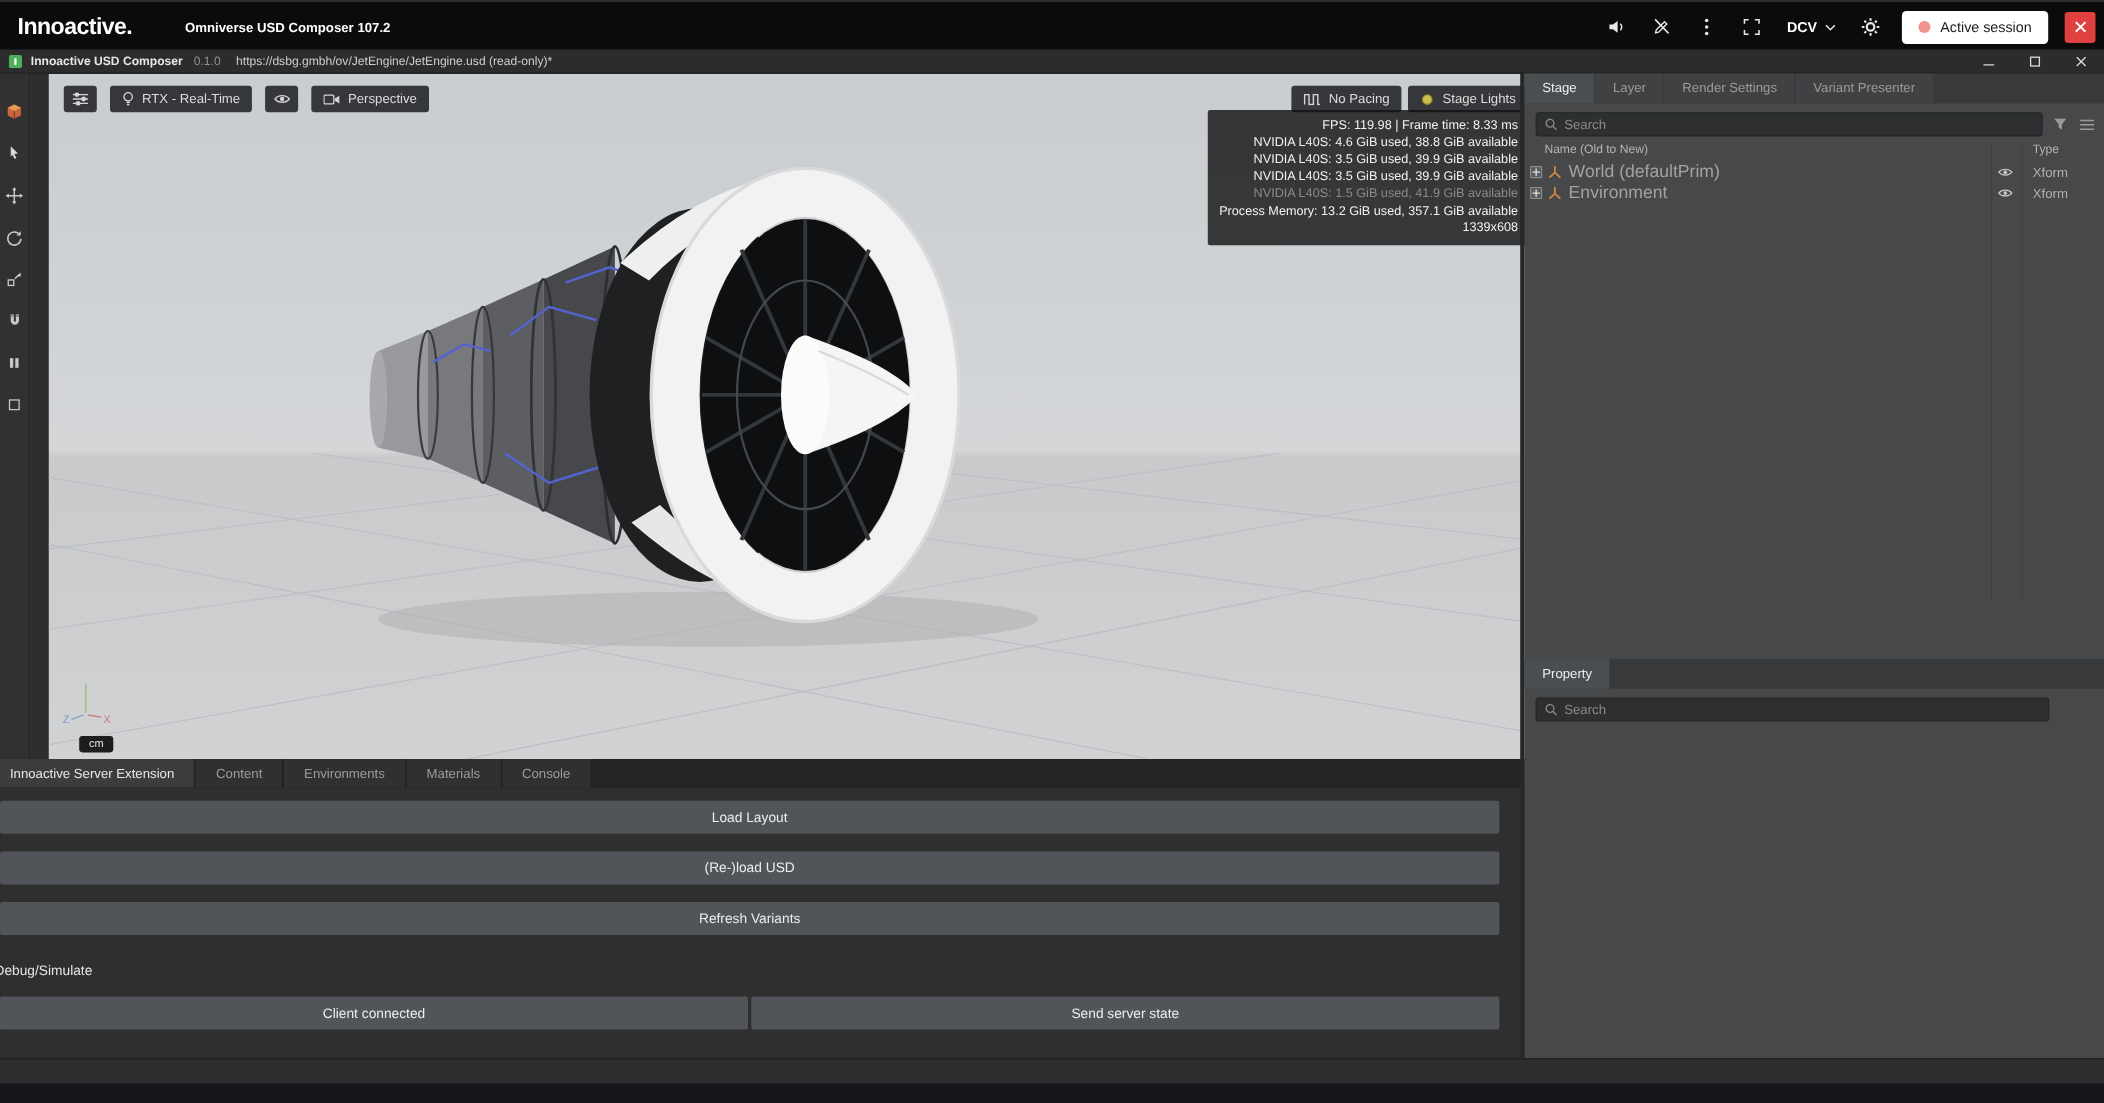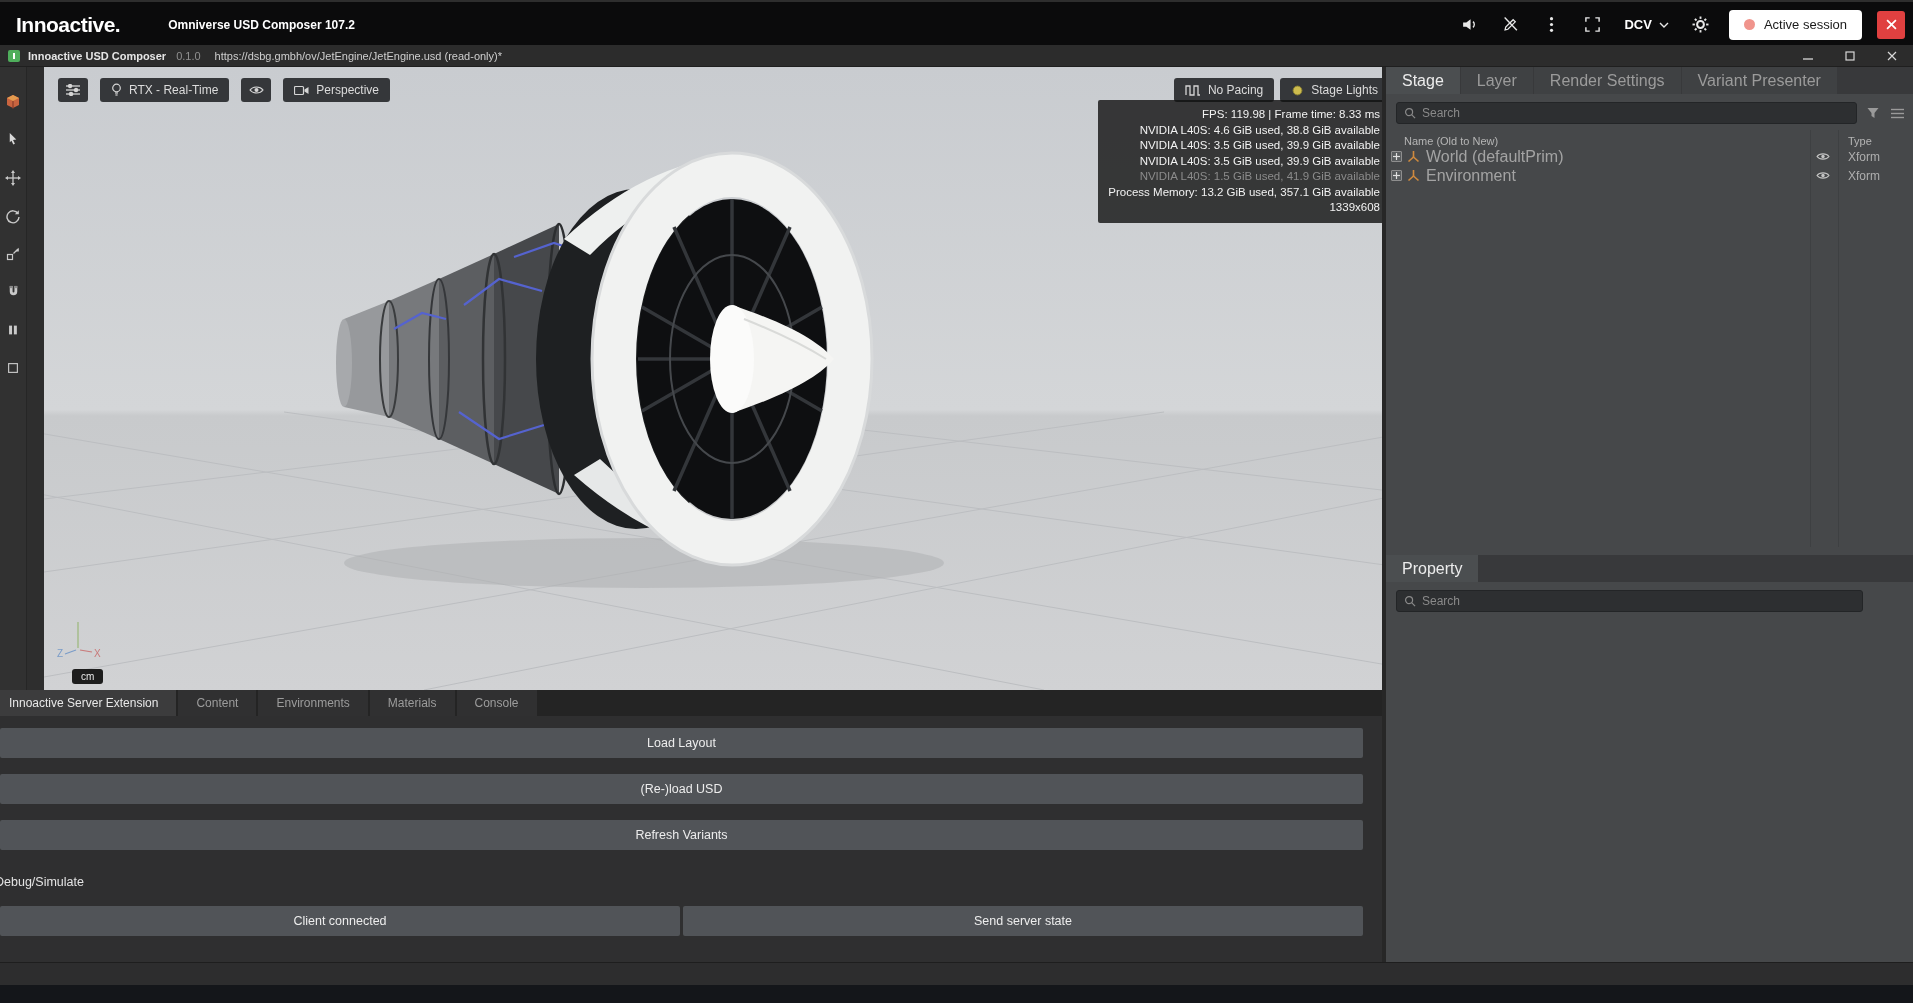--- a/index.html
+++ b/index.html
@@ -52,36 +52,36 @@
   .units-badge { position:absolute; left:28px; bottom:6px; background:#1d1d1d; color:#e8e8e8;
                  font-size:10px; padding:2px 9px; border-radius:3px; cursor:pointer; }
 
   
   .splitter { position:absolute; left:1382px; top:67px; width:4px; height:895px; background:#272727; cursor:col-resize; }
 
   
   .rightpanel { position:absolute; left:1386px; top:67px; width:527px; height:895px; background:#46484a;
                 display:flex; flex-direction:column; }
   .rp-stage { height:488px; display:flex; flex-direction:column; }
-  .rp-prop { flex:1; display:flex; flex-direction:column; }
+  .rp-prop { flex:1; display:flex; flex-direction:column;margin-top:44px; }
   .rp-tabs { height:27px; background:#38393b; display:flex; flex-shrink:0; }
-  .rp-tab { padding:0 16px; line-height:27px; font-size:16px; color:#9b9b9b; background:#3f4143;
+  .rp-tab { padding:0 16px; line-height:27px; font-size:12px; color:#9b9b9b; background:#3f4143;
             margin-right:1px; cursor:pointer; white-space:nowrap; }
   .rp-tab.active { background:#4b4e50; color:#ececec; }
   .rp-searchrow { display:flex; align-items:center; padding:8px 8px 6px 10px; gap:8px; flex-shrink:0; }
   .rp-search { flex:1; height:22px; background:#2d2f31; border:1px solid #232527; border-radius:3px;
                display:flex; align-items:center; padding:0 7px; gap:6px; }
   .rp-search input { flex:1; background:transparent; border:none; outline:none; color:#ddd;
                      font-size:12px; font-family:inherit; }
   .rp-search input::placeholder { color:#8a8a8a; }
   .sr-icon { width:16px; display:flex; justify-content:center; cursor:pointer; }
   .rp-treewrap { flex:1; position:relative; }
   .col-div { position:absolute; top:0; bottom:8px; width:1px; background:#3e4042; }
   .rp-header { position:relative; height:17px; font-size:11px; color:#b5b5b5; padding-left:18px;
-               display:flex; align-items:flex-end; }
+               display:flex; align-items:flex-start; }
   .type-col { position:absolute; left:462px; }
   .rp-row { position:relative; height:19px; display:flex; align-items:center; padding-left:5px; cursor:pointer; }
   .expand { width:11px; height:11px; background:#595c5e; border:1px solid #8e8e8e; border-radius:1px;
             display:flex; align-items:center; justify-content:center; margin-right:5px; cursor:pointer; }
   .xficon { margin-right:6px; display:flex; }
   .rname { font-size:16px; color:#a3a3a3; white-space:nowrap; }
   .reye { position:absolute; left:428px; width:18px; display:flex; justify-content:center; cursor:pointer; }
   .rtype { position:absolute; left:462px; font-size:12px; color:#aeaeae; }
   .prop-empty { flex:1; }
 

